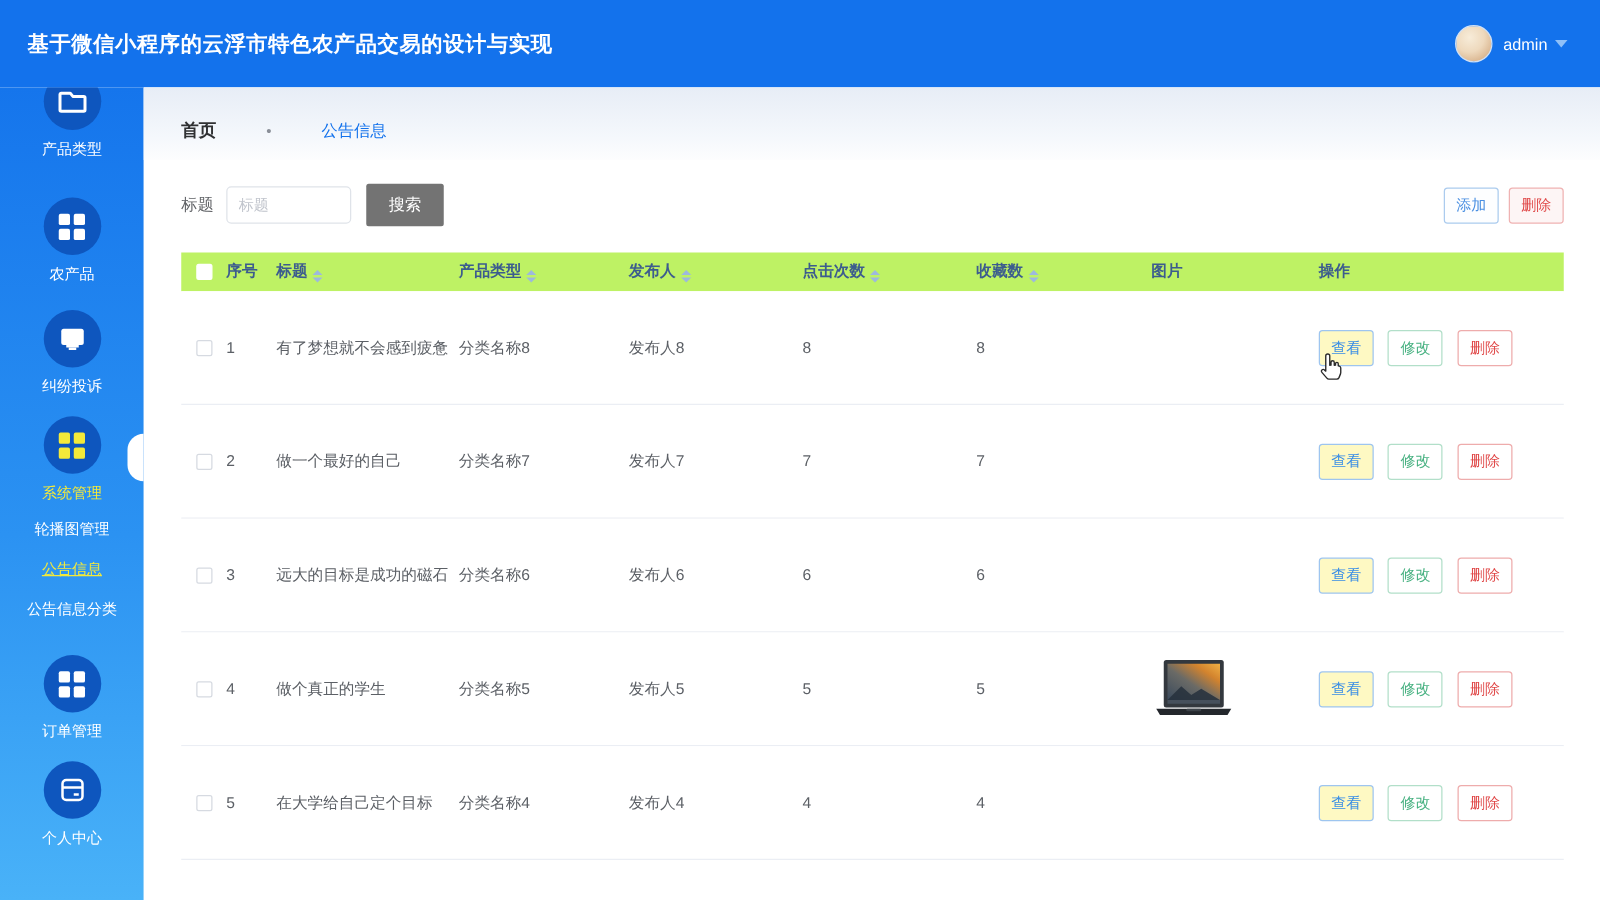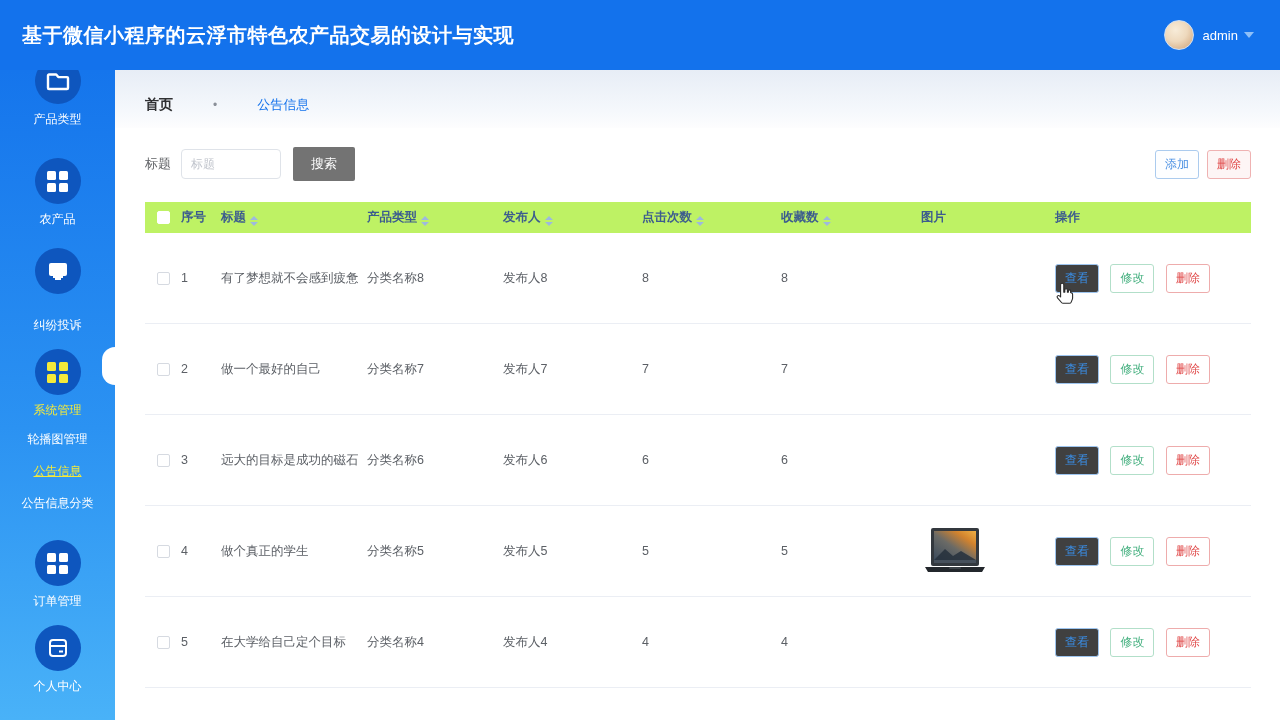--- a/index.html
+++ b/index.html
@@ -1,20 +1,20 @@
 <!DOCTYPE html>
 <html><head>
 <meta charset="utf-8">
 <style>
   * { margin:0; padding:0; box-sizing:border-box; }
   html,body { width:1280px; height:720px; overflow:hidden; font-family:"Liberation Sans","DejaVu Sans",sans-serif; background:#fff; }
 
   
   .topbar { position:relative; height:70px; background:#1372ec; display:flex; align-items:center; justify-content:space-between; padding:0 26px 0 22px; }
-  .topbar-title { color:#fff; font-size:20px; font-weight:bold; letter-spacing:.5px; }
+  .topbar-title { color:#fff; font-size:17px; font-weight:bold; letter-spacing:.5px; }
   .topbar-user { display:flex; align-items:center; }
   .avatar { width:30px; height:30px; border-radius:50%; background:radial-gradient(circle at 38% 32%, #f7ecd9 0%, #eed9bd 45%, #d9b48e 80%, #c49a72 100%); border:1px solid #cfe0f5; }
   .admin-name { color:#fff; font-size:13px; margin-left:9px; }
   .caret-down { width:0; height:0; border-left:5px solid transparent; border-right:5px solid transparent; border-top:6px solid #8fc0f8; margin-left:6px; }
 
   
   .app-body { display:flex; height:650px; }
 
   
   .sidebar { position:relative; width:115px; flex:0 0 115px; background:linear-gradient(180deg,#1575ec 0%, #2b92f2 55%, #49b2f8 100%); overflow:hidden; display:flex; flex-direction:column; align-items:center; }
@@ -56,21 +56,21 @@
   .thead { background:#bef264; height:31px; font-size:12.5px; font-weight:bold; color:#3c5c8e; }
   .trow { height:91px; border-bottom:1px solid #ebeef4; font-size:12.5px; color:#5c6066; background:#fff; }
   .trow-partial { height:34px; }
   .cell-check { display:flex; justify-content:center; }
   .chk { width:13px; height:13px; border:1px solid #d6dae1; border-radius:2px; background:#fff; cursor:pointer; }
   .thead .chk { border-color:#fff; }
   .sort { display:inline-flex; flex-direction:column; margin-left:4px; vertical-align:1px; }
   .sort i { display:block; width:0; height:0; border-left:4px solid transparent; border-right:4px solid transparent; }
   .sort .up { border-bottom:4px solid #9db9dd; margin-bottom:2px; }
   .sort .down { border-top:4px solid #9db9dd; }
-  .btn-view { color:#3a8ee6; border:1px solid #9ec5ef; background:#404040; }
+  .btn-view { color:#3a8ee6; border:1px solid #9ec5ef; background:#fef9c3; }
   .btn-edit { color:#47b181; border:1px solid #b2dfc9; margin-left:8px; }
   .btn-del  { color:#e04848; border:1px solid #eeacac; margin-left:8px; }
   .img-cell { display:flex; align-items:center; }
   .laptop { margin-left:2px; }
 
   
   .cursor { position:absolute; left:1054px; top:282px; width:22px; height:24px; pointer-events:none; z-index:50; }
 </style>
 </head>
 <body>
@@ -103,21 +103,21 @@
         <div class="gicon">
             <span></span>
             <span></span>
             <span></span>
             <span></span>
           </div>
       </div>
       <div class="side-label">农产品</div>
     </div>
 
-    <div class="side-item" style="margin-top:22px;gap:16px;">
+    <div class="side-item" style="margin-top:22px;">
       <div class="icon-circle">
         <svg width="26" height="26" viewBox="0 0 26 26">
             <rect x="4" y="5" width="18" height="13" rx="2" fill="#fff"></rect>
             <rect x="8" y="18" width="10" height="2" fill="#fff"></rect>
             <rect x="10" y="20" width="6" height="2" fill="#fff"></rect>
           </svg>
       </div>
       <div class="side-label">纠纷投诉</div>
     </div>
 

